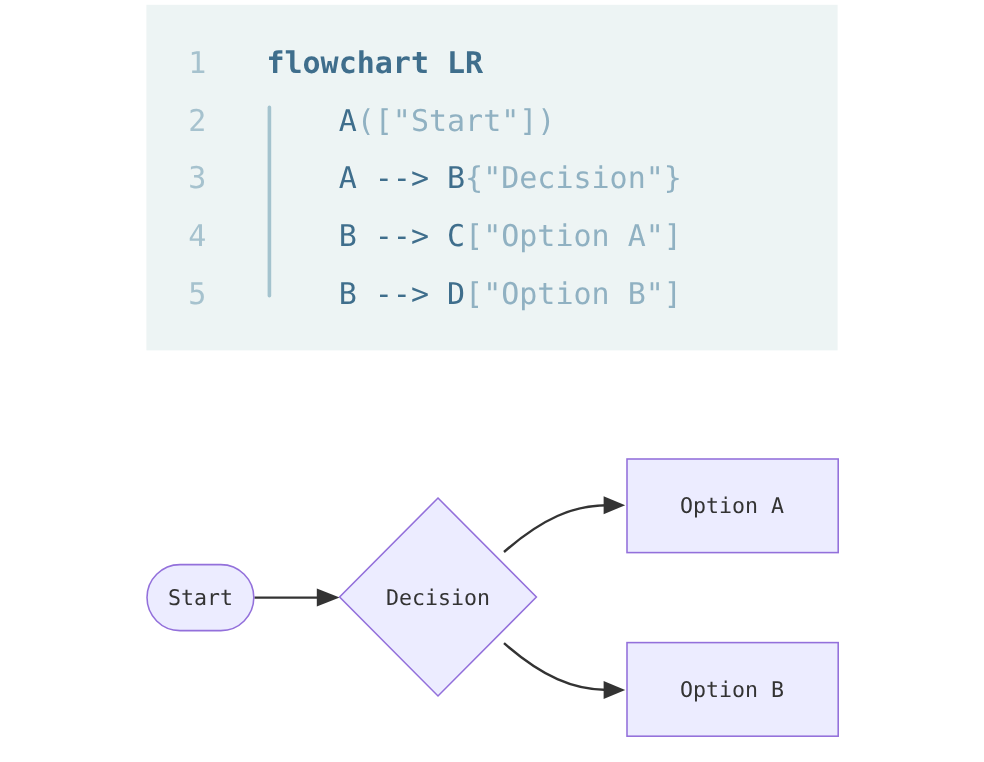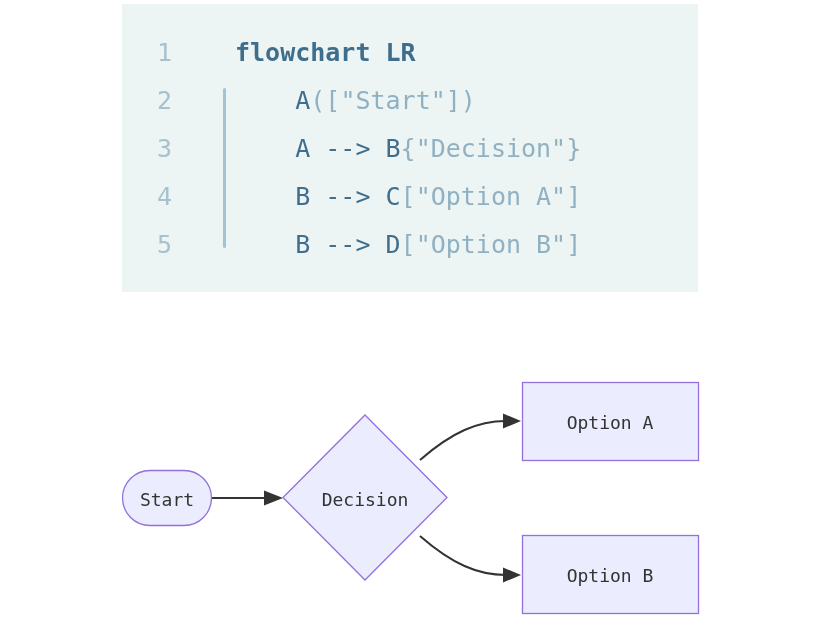--- a/index.html
+++ b/index.html
@@ -33,21 +33,21 @@
     font-size: 25px;
   }
   .ln {
     flex: 0 0 50px;
     width: 50px;
     text-align: right;
     color: #a6c2ce;
     user-select: none;
   }
   .code-text {
-    margin-left: 63px;
+    margin-left: 50px;
     white-space: pre;
   }
   .tok-main { color: #3f6e8c; }
   .tok-main.bold { font-weight: bold; }
   .tok-sec { color: #90b1c2; }
   .indent-guide {
     position: absolute;
     left: 101px;
     top: 84px;
     width: 3px;

